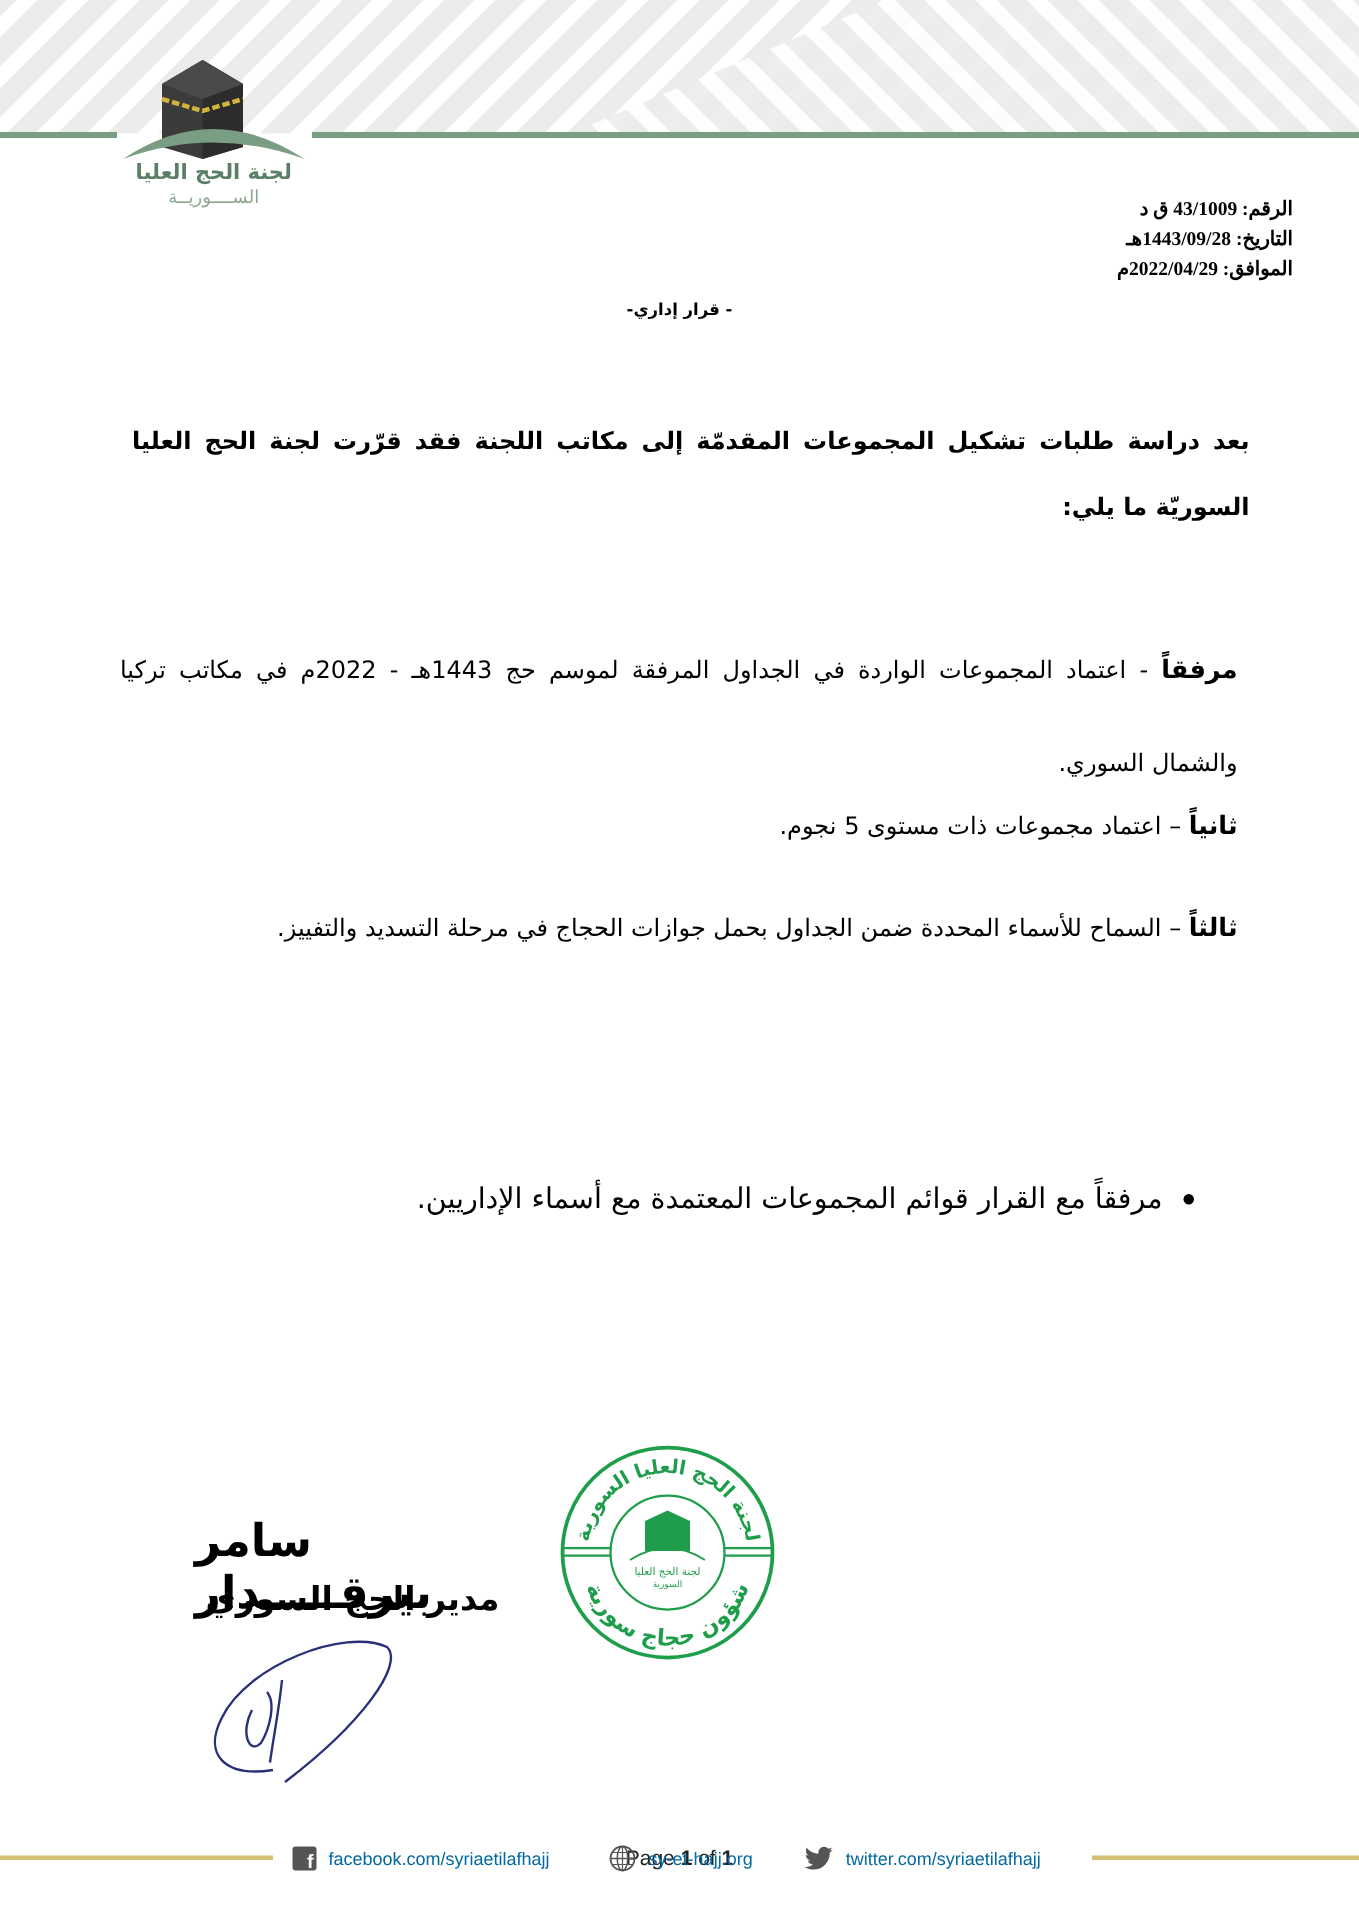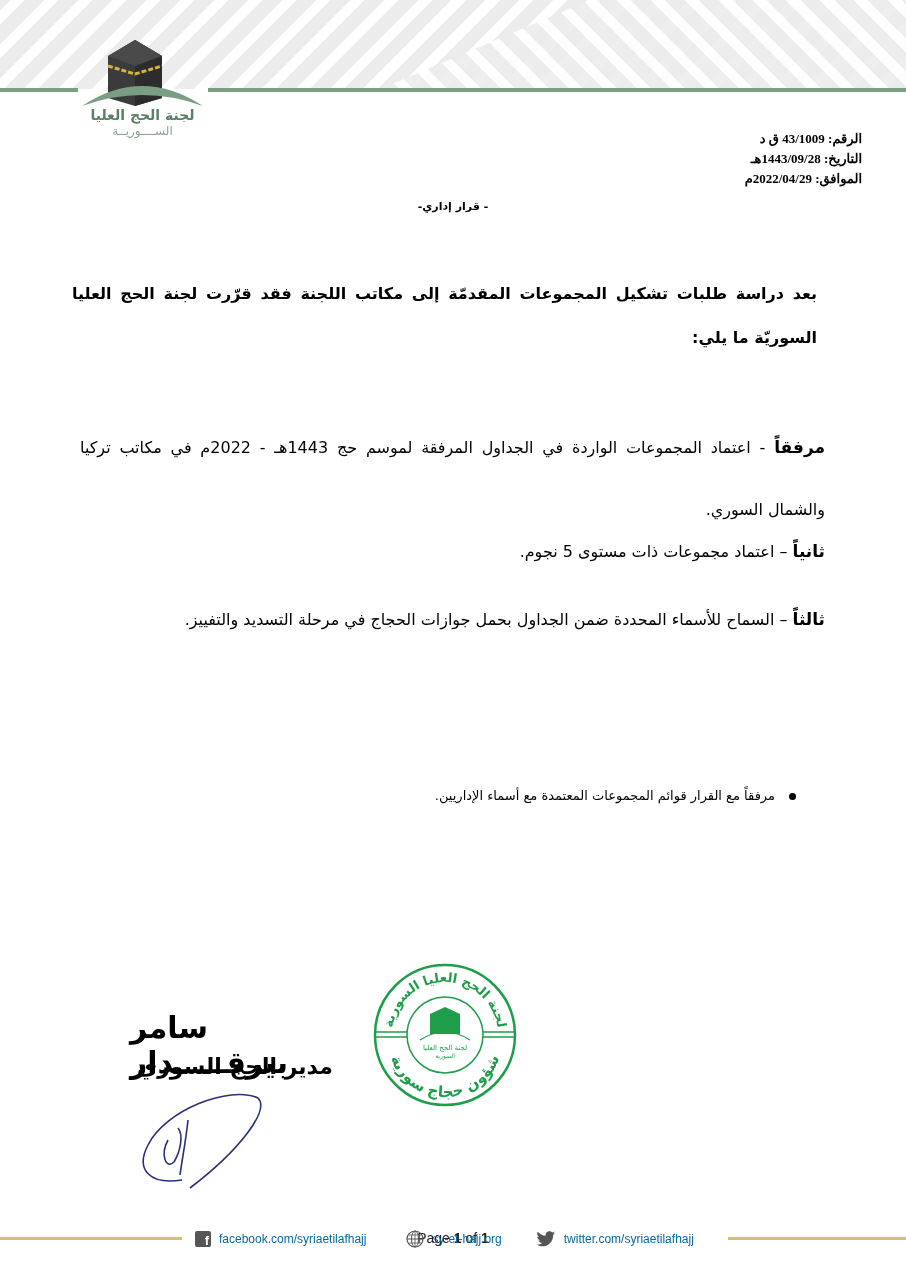--- a/index.html
+++ b/index.html
@@ -36,33 +36,33 @@
   }
   .meta {
     position: absolute; right: 44px; top: 129px; direction: rtl; text-align: right;
     font-family: "Liberation Serif", serif; font-size: 13px; font-weight: bold; line-height: 20px;
   }
   .title {
     position: absolute; left: 0; width: 906px; top: 200px; text-align: center;
     direction: rtl; font-size: 11px; font-weight: bold;
   }
   .intro {
-    position: absolute; left: 72px; width: 745px; top: 272px; direction: rtl;
+    position: absolute; left: 88px; width: 745px; top: 272px; direction: rtl;
     text-align: justify; font-size: 16px; font-weight: bold; line-height: 44px;
   }
   .para {
     position: absolute; left: 80px; width: 745px; direction: rtl; text-align: justify;
     font-size: 16px; line-height: 62px;
   }
   .para b { font-weight: bold; font-size: 17px; }
   .p1 { top: 416px; }
   .p2 { top: 520px; }
   .p3 { top: 588px; }
   .bullet {
-    position: absolute; right: 110px; top: 788px; direction: rtl; font-size: 13px; margin-left: 43px;
+    position: absolute; right: 110px; top: 788px; direction: rtl; font-size: 19px; margin-left: 43px;
   }
   .bullet .dot { display: inline-block; width: 7px; height: 7px; border-radius: 50%; background:#000; margin-left: 14px; vertical-align: middle; }
   .sig-name {
     position: absolute; left: 130px; top: 1010px; width: 210px; text-align: left;
     direction: rtl; font-size: 30px; font-weight: bold; letter-spacing: 1px;
   }
   .sig-title {
     position: absolute; left: 130px; top: 1054px; width: 210px; text-align: center;
     direction: rtl; font-size: 22px; font-weight: bold;
   }

